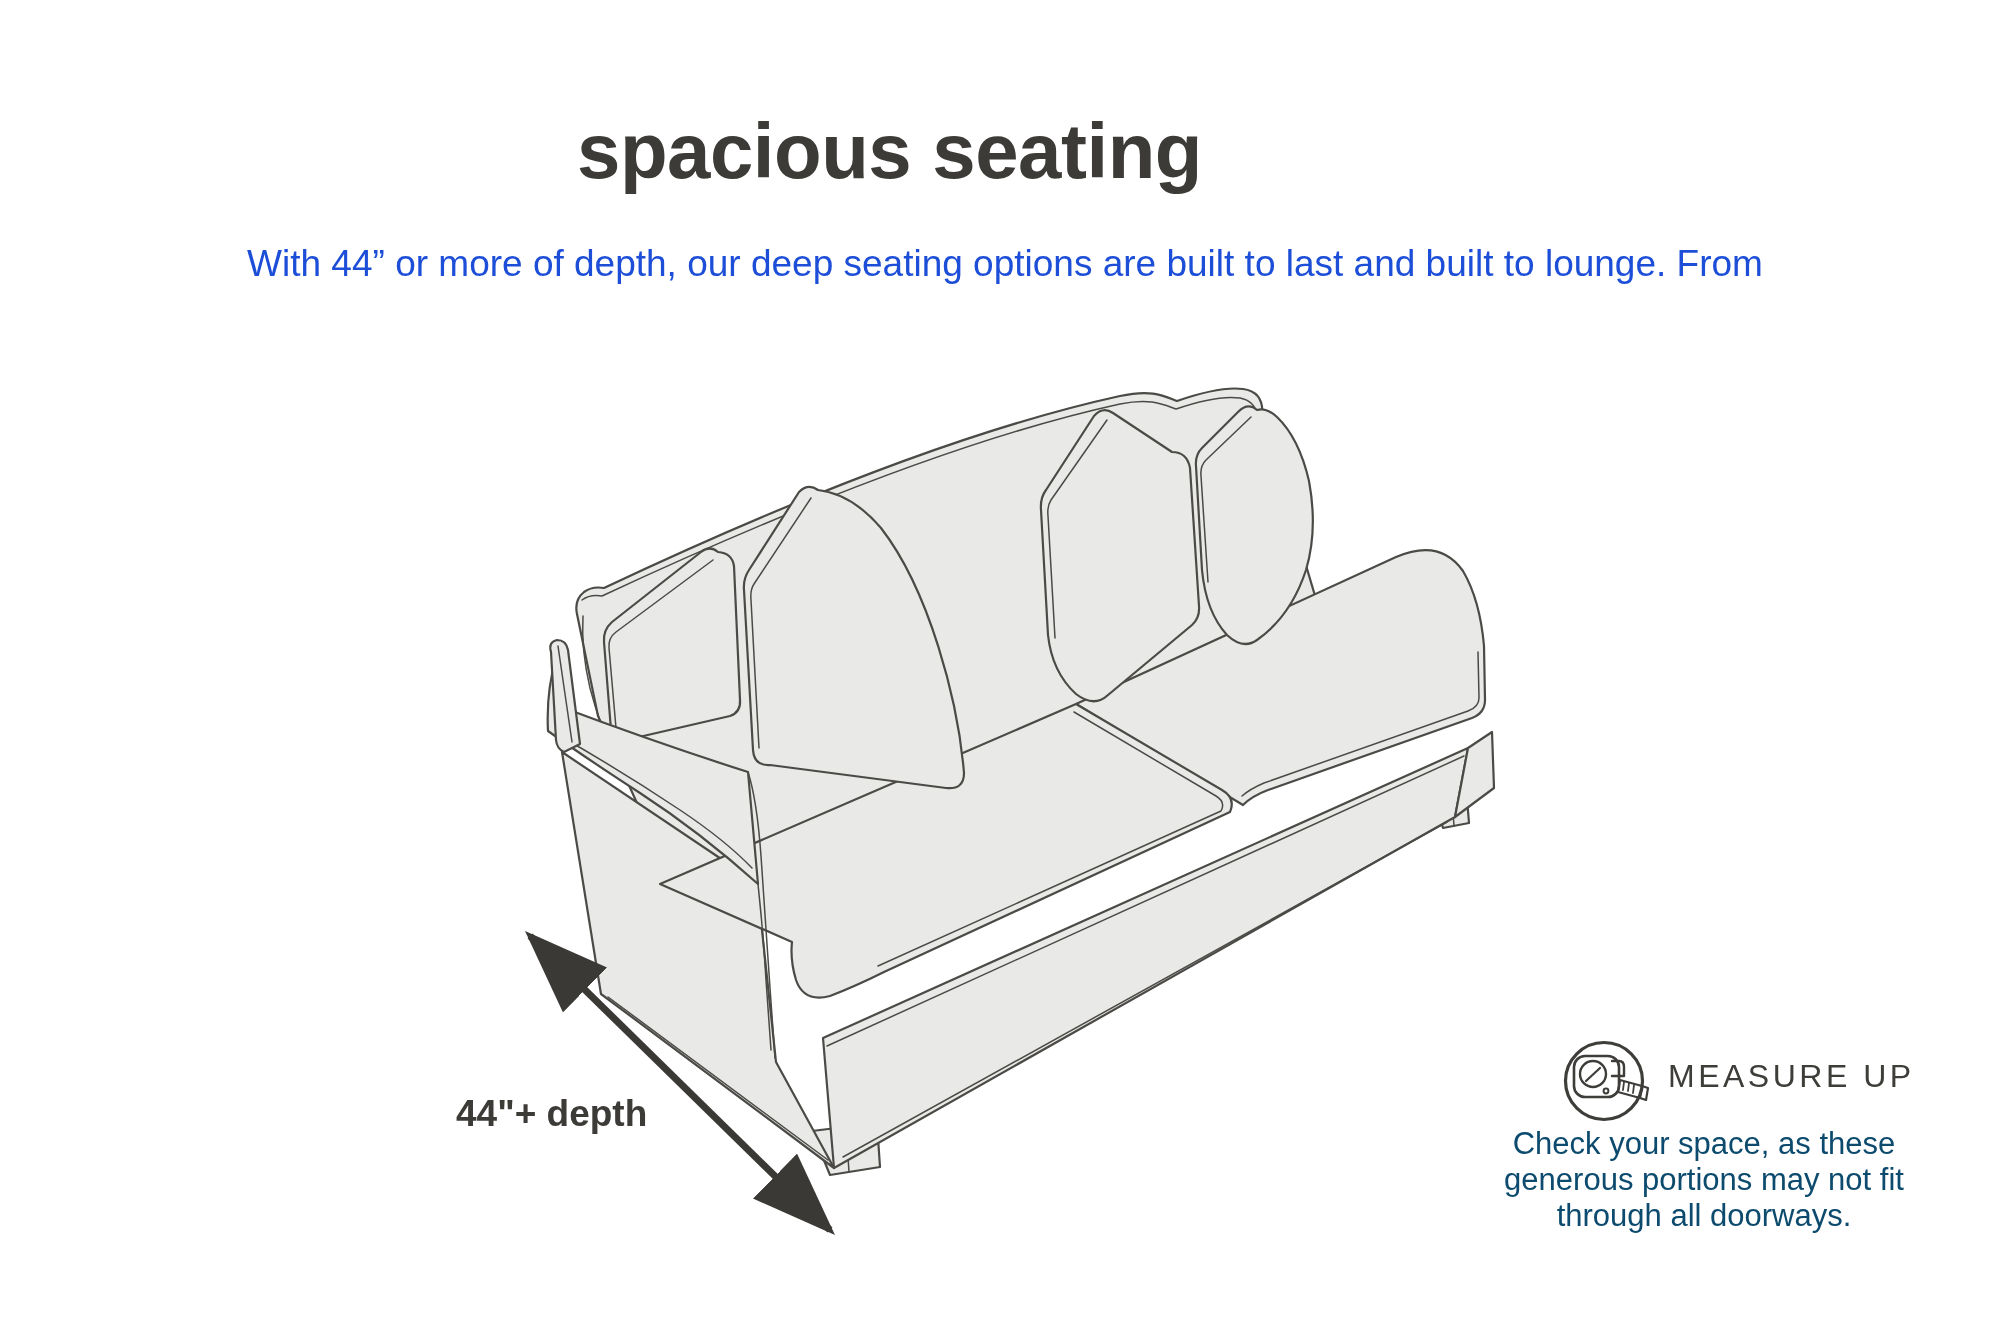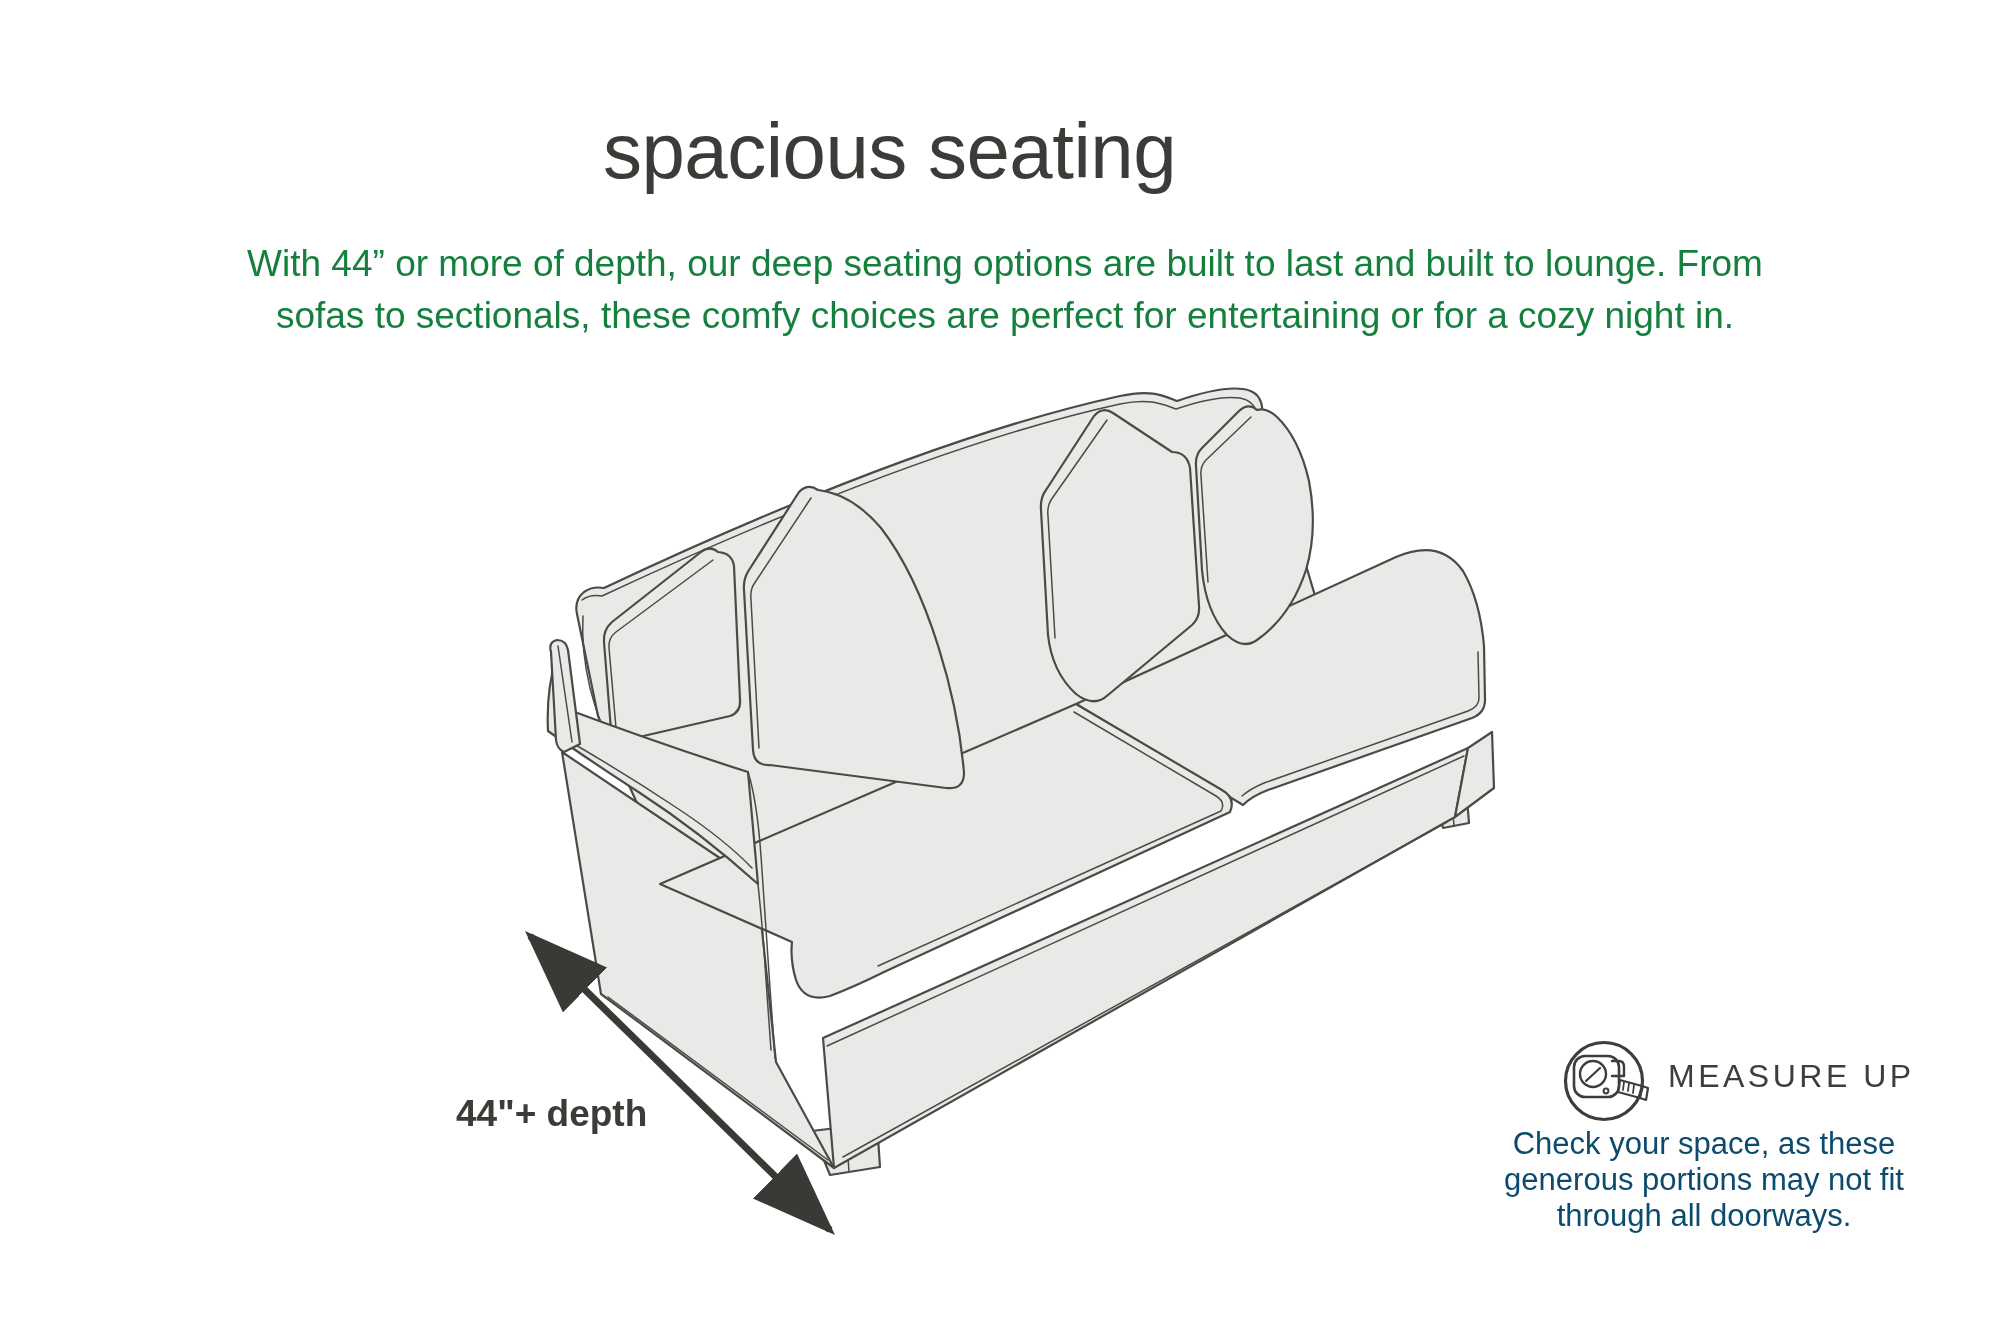--- a/index.html
+++ b/index.html
@@ -1,23 +1,23 @@
 <!DOCTYPE html>
 <html><head>
 <meta charset="utf-8">
 <style>
   html,body{margin:0;padding:0;background:#ffffff;}
   body{width:2010px;height:1341px;position:relative;overflow:hidden;
        font-family:"Liberation Sans","DejaVu Sans",sans-serif;}
   .stage{position:absolute;inset:0;width:2010px;height:1341px;background:#ffffff;}
 
   .title{position:absolute;left:0;top:106px;width:1779px;text-align:center;
-         font-size:78px;font-weight:normal;letter-spacing:-0.5px;color:#3c3b37;}
+         font-size:78px;font-weight:bold;letter-spacing:-0.5px;color:#3c3b37;}
   .subtitle{position:absolute;left:0;top:238px;width:2010px;text-align:center;
-            font-size:37px;line-height:52px;color:#15803d;}
+            font-size:37px;line-height:52px;color:#1d4ed8;}
 
   .sofa-svg{position:absolute;left:380px;top:260px;width:1180px;height:1020px;}
 
   .depth-label{position:absolute;left:456px;top:1093px;
                font-size:37px;font-weight:bold;color:#3c3b37;white-space:nowrap;}
 
   .mu-icon{position:absolute;left:1556px;top:1034px;width:100px;height:100px;}
   .mu-heading{position:absolute;left:1668px;top:1058px;font-size:32px;font-weight:normal;
               letter-spacing:3.5px;color:#3e3d39;white-space:nowrap;}
   .mu-body{position:absolute;left:1494px;top:1126px;width:420px;text-align:center;
@@ -29,21 +29,20 @@
 </style>
 </head>
 <body>
 
 <div class="stage">
 
   <div class="title">spacious seating</div>
 
   <div class="subtitle">
     <span>With 44” or more of depth, our deep seating options are built to last and built to lounge. From</span><br>
-    <span>sofas to sectionals, these comfy choices are perfect for entertaining or for a cozy night in.</span>
   </div>
 
   <svg class="sofa-svg" viewBox="380 260 1180 1020" aria-hidden="true">
     <defs>
       <marker id="ah-end" markerWidth="13" markerHeight="10" refX="11" refY="4.5" orient="auto">
         <path d="M 0 0 L 12 4.5 L 0 9 Z" fill="#3a3935"></path>
       </marker>
       <marker id="ah-start" markerWidth="13" markerHeight="10" refX="11" refY="4.5" orient="auto-start-reverse">
         <path d="M 0 0 L 12 4.5 L 0 9 Z" fill="#3a3935"></path>
       </marker>

